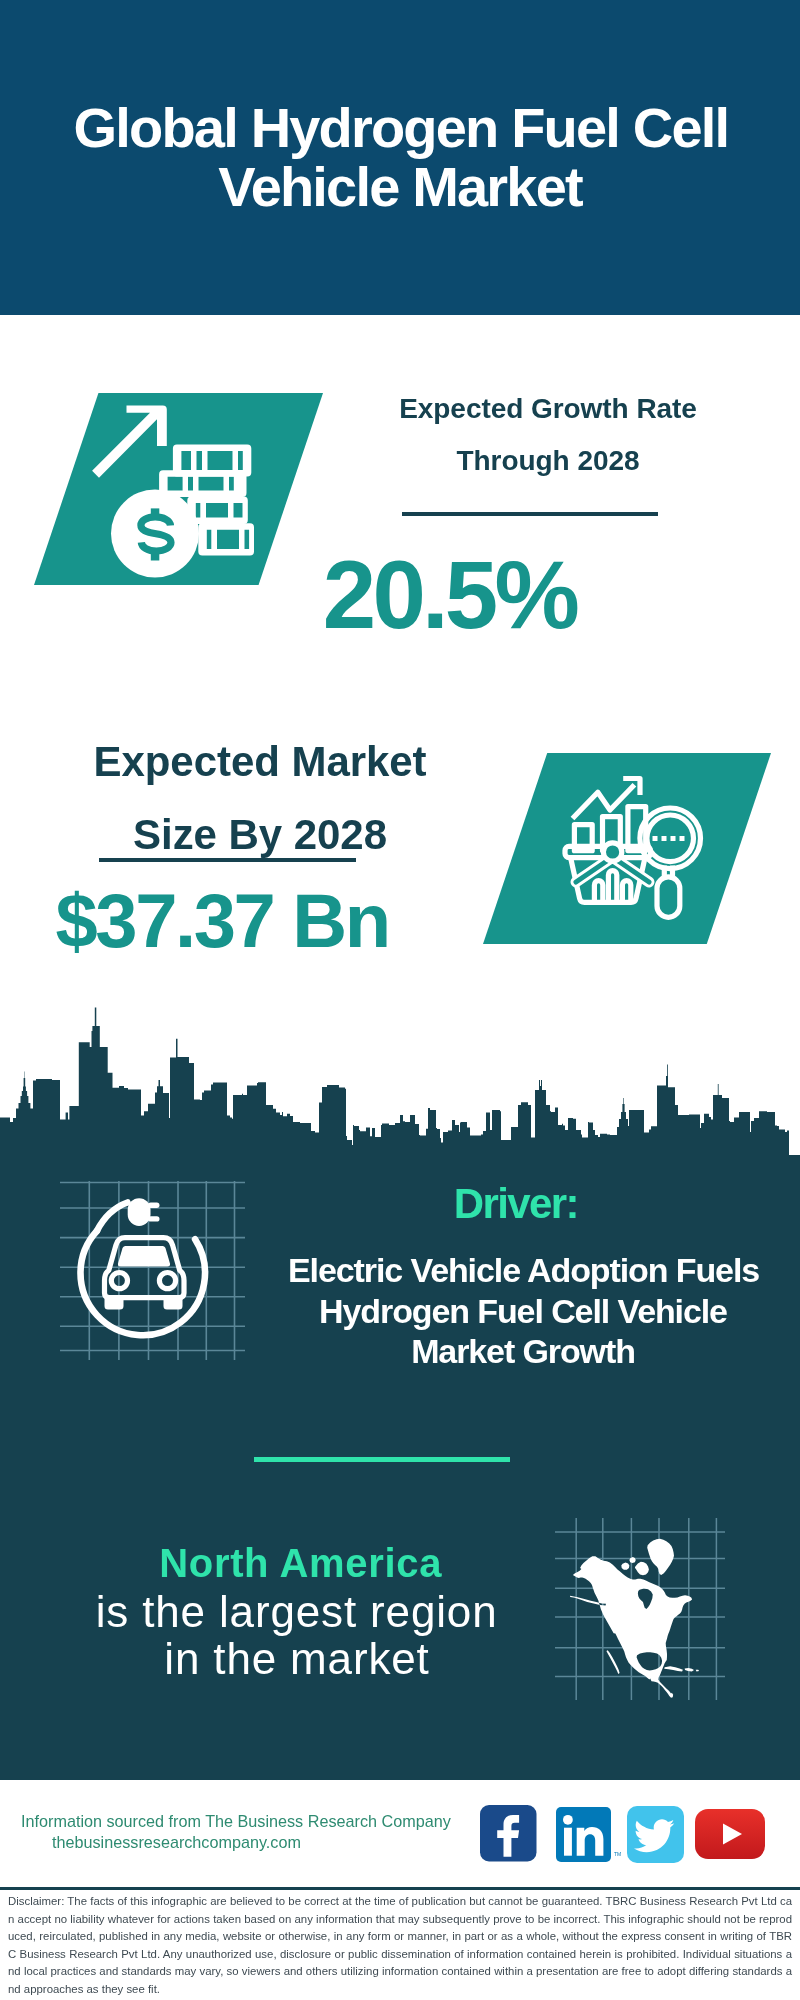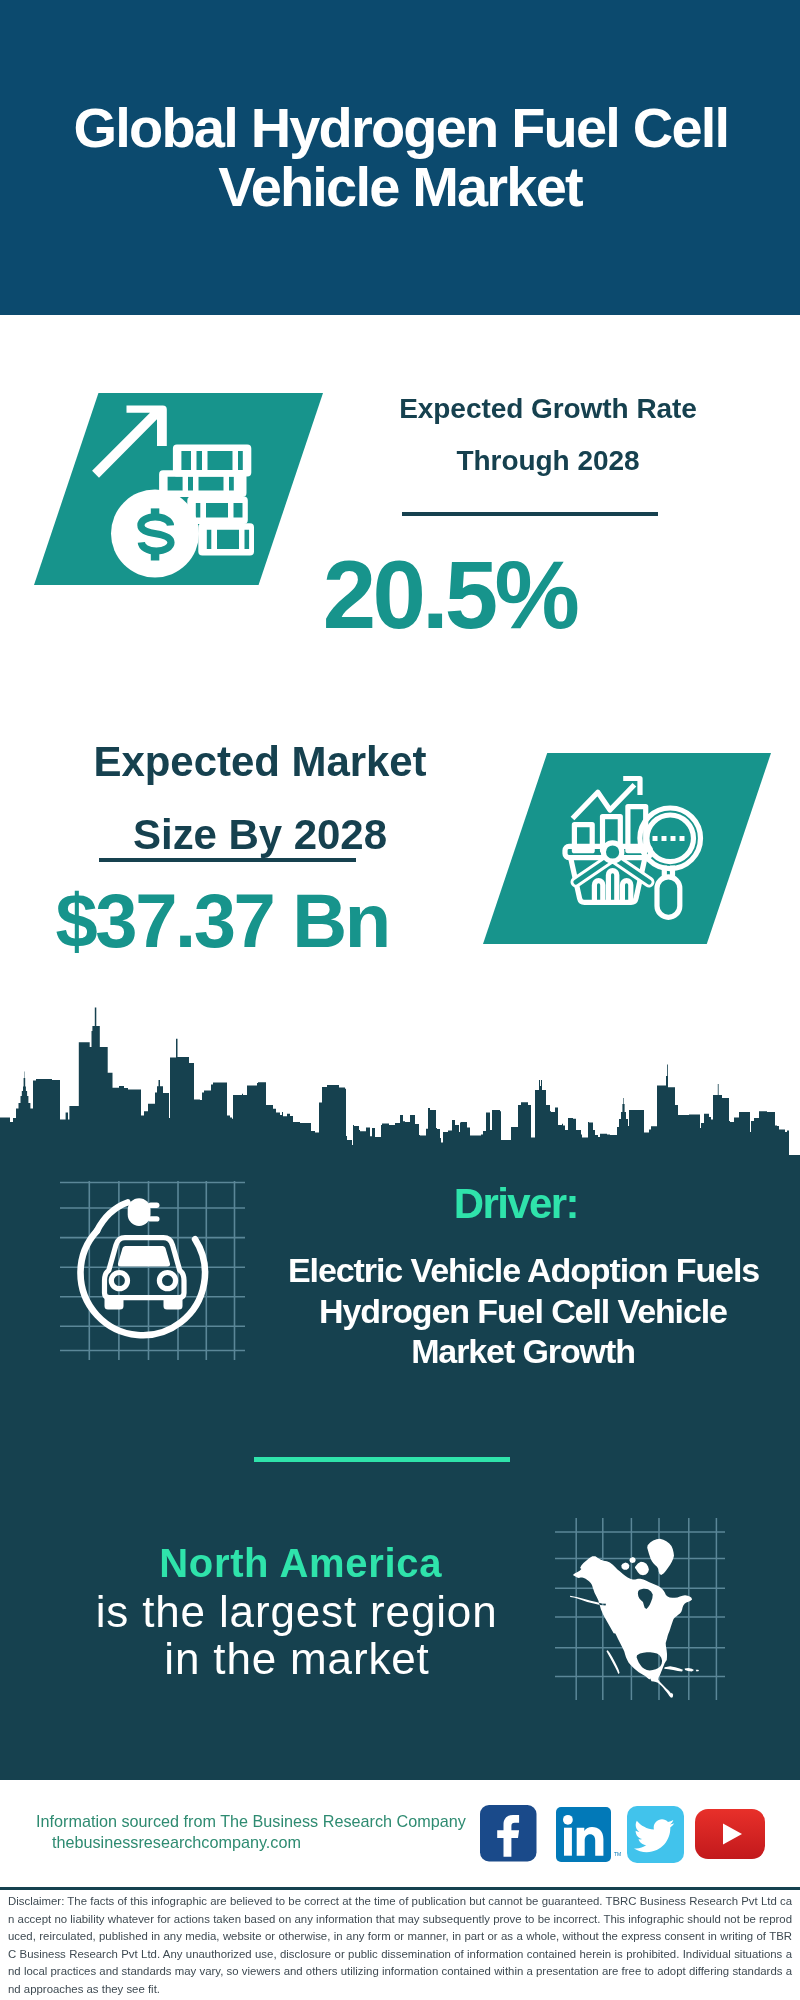--- a/index.html
+++ b/index.html
@@ -204,21 +204,21 @@
   <svg class="na-map" viewBox="0 0 170 185" style="position:absolute;left:555px;top:1515px;width:170px;height:185px;">
     <g stroke="#5b8798" stroke-width="1.5" fill="none">
       <path d="M21.2 3 V185 M47.8 3 V185 M76.4 3 V185 M104 3 V185 M133.8 3 V185 M161.4 3 V185"></path>
       <path d="M0 17 H170 M0 43.5 H170 M0 73.2 H170 M0 101.9 H170 M0 132.7 H170 M0 161.4 H170"></path>
     </g>
     <path fill="#ffffff" fill-rule="evenodd" d="M 25.07 53.12 L 26.35 50.57 L 28.47 48.02 L 31.45 45.47 L 34.42 42.92 L 37.4 41.22 L 40.37 41.22 L 42.92 42.92 L 45.47 44.62 L 48.45 45.69 L 51.85 46.32 L 54.82 47.6 L 57.8 49.72 L 60.35 52.27 L 62.47 54.4 L 65.02 56.52 L 67.57 58.65 L 70.12 60.77 L 72.67 62.47 L 75.22 63.75 L 77.77 64.6 L 80.32 64.6 L 82.87 63.75 L 85.42 63.75 L 88.4 64.6 L 91.37 65.87 L 94.35 67.15 L 97.32 68.42 L 100.3 69.7 L 103.27 70.97 L 105.82 72.67 L 107.95 74.8 L 109.65 77.35 L 110.92 79.9 L 112.62 81.6 L 114.75 82.45 L 117.3 82.87 L 119.85 82.87 L 122.4 82.45 L 124.95 81.6 L 127.5 80.75 L 130.05 80.32 L 132.6 80.75 L 134.72 81.6 L 136.42 82.87 L 137.06 84.57 L 135.57 85.85 L 133.45 86.7 L 131.32 87.55 L 129.62 88.82 L 128.35 90.52 L 127.5 92.65 L 127.07 94.77 L 126.22 96.9 L 124.95 98.6 L 123.25 99.87 L 121.55 101.15 L 119.85 102.42 L 118.57 104.12 L 117.72 106.25 L 116.87 108.8 L 116.02 111.35 L 115.17 113.9 L 114.32 116.45 L 113.47 118.57 L 112.62 121.12 L 111.98 123.67 L 111.35 125.8 L 110.71 127.92 L 110.92 130.9 L 111.56 134.72 L 111.98 138.55 L 111.98 141.95 L 111.77 144.92 L 110.71 146.62 L 109.65 148.32 L 108.8 150.45 L 107.95 152.57 L 107.1 154.7 L 106.25 156.82 L 105.4 158.95 L 104.55 160.65 L 103.7 162.35 L 103.27 164.47 L 104.55 166.6 L 106.25 168.3 L 107.95 170 L 109.65 171.7 L 111.35 173.4 L 113.05 175.1 L 114.75 176.8 L 116.02 178.5 L 116.87 177.65 L 118.15 179.77 L 117.72 182.32 L 116.02 182.75 L 114.32 181.05 L 113.05 178.92 L 111.35 176.8 L 109.65 174.67 L 107.95 172.55 L 106.25 170.85 L 104.55 169.15 L 102.85 167.87 L 100.72 167.02 L 98.6 166.6 L 96.47 166.17 L 95.2 163.62 L 94.35 164.47 L 92.22 162.77 L 90.1 161.07 L 87.97 159.8 L 85.85 158.52 L 83.72 157.25 L 81.6 155.55 L 79.47 153.85 L 77.35 151.72 L 75.22 149.6 L 73.52 147.47 L 72.25 144.92 L 70.97 142.37 L 70.12 139.4 L 69.27 136.42 L 68 133.87 L 66.72 131.32 L 65.45 128.77 L 64.17 126.22 L 62.9 123.67 L 61.62 121.12 L 60.35 118.57 L 58.65 118.15 L 56.95 115.17 L 55.25 112.2 L 53.55 109.22 L 51.85 106.25 L 50.15 103.27 L 48.45 100.3 L 47.17 97.32 L 45.9 94.35 L 45.05 91.37 L 44.2 88.4 L 43.35 85.42 L 42.07 82.87 L 40.8 80.32 L 39.52 77.77 L 38.67 75.22 L 37.82 72.67 L 36.97 70.12 L 35.7 68 L 34 66.3 L 32.3 65.02 L 30.6 63.75 L 28.9 62.9 L 27.2 62.47 L 25.5 62.47 L 23.8 62.9 L 22.1 62.47 L 19.97 61.2 L 17.85 59.92 L 19.97 58.22 L 22.52 56.95 L 24.65 55.67 L 26.35 53.97 Z M 52.7 135.15 L 54.82 138.12 L 57.37 142.37 L 59.92 147.05 L 62.05 151.3 L 63.75 155.12 L 64.6 158.1 L 63.32 158.95 L 62.05 155.97 L 59.92 151.72 L 57.37 147.05 L 54.82 142.37 L 52.7 138.55 L 51.42 136 Z M 14.87 80.75 L 21.67 82.02 L 28.47 83.72 L 34.85 85.42 L 41.22 87.12 L 46.75 88.4 L 51 88.82 L 50.57 90.52 L 45.05 89.89 L 38.67 88.61 L 32.3 86.91 L 25.92 84.79 L 19.97 82.87 L 15.3 82.02 Z M 92.65 30.17 L 95.2 27.62 L 98.17 25.5 L 101.57 24.22 L 104.97 23.8 L 108.37 24.65 L 111.35 26.35 L 114.32 28.47 L 116.45 31.02 L 117.72 34 L 118.57 37.4 L 119 40.8 L 118.15 43.77 L 116.87 46.75 L 115.17 49.72 L 113.05 52.7 L 110.92 55.67 L 108.8 58.22 L 106.25 59.92 L 104.55 59.07 L 103.7 56.52 L 103.27 53.97 L 102 51.85 L 100.3 50.15 L 98.6 48.45 L 96.9 46.32 L 95.62 43.77 L 94.77 41.22 L 93.92 38.67 L 93.07 35.7 L 92.22 32.72 Z M 80.32 51.42 L 82.87 48.45 L 85.85 46.75 L 88.82 47.17 L 91.37 48.87 L 93.07 51.42 L 93.92 54.4 L 93.07 57.37 L 90.95 59.5 L 87.97 60.35 L 85 59.5 L 82.87 57.37 L 81.17 54.4 L 79.9 52.7 Z M 67.57 48.87 L 70.55 47.6 L 73.1 48.45 L 74.37 50.57 L 73.95 53.12 L 71.82 54.82 L 68.85 54.82 L 66.72 53.12 L 66.3 50.57 Z M 75.22 43.35 L 77.77 42.07 L 79.9 42.92 L 80.75 45.05 L 79.9 47.17 L 77.35 48.02 L 75.22 47.17 L 74.37 45.05 Z M 109.65 152.15 L 115.17 151.3 L 120.27 152.15 L 124.52 153.42 L 127.92 154.7 L 127.07 156.4 L 122.82 155.97 L 118.15 155.12 L 113.47 154.27 L 109.22 153.85 Z M 129.62 153.42 L 133.45 153 L 136.85 153.85 L 138.97 155.12 L 136.85 156.4 L 133.02 155.97 L 130.05 155.12 Z M 140.67 154.7 L 143.22 154.7 L 144.07 155.97 L 141.52 156.4 Z M 82.02 140.25 L 85 138.55 L 88.4 137.7 L 91.8 137.27 L 95.2 137.27 L 98.6 137.7 L 102 138.55 L 104.55 140.25 L 106.25 142.8 L 107.1 145.77 L 106.67 148.75 L 105.4 151.3 L 103.27 153 L 100.72 154.27 L 97.75 155.12 L 94.77 155.55 L 91.8 155.12 L 89.25 153.85 L 87.12 152.15 L 85.42 150.02 L 83.72 147.47 L 82.45 144.5 L 81.6 142.37 Z M 84.57 74.8 L 88.82 73.52 L 93.07 74.37 L 96.05 76.5 L 97.75 79.47 L 97.32 83.3 L 96.05 86.7 L 94.77 89.67 L 93.07 92.22 L 91.37 93.92 L 89.67 92.65 L 88.82 90.1 L 87.97 87.12 L 86.27 85.42 L 84.57 83.72 L 83.3 81.17 L 82.87 78.2 L 83.3 76.07 Z "></path>
   </svg>
 
   <div class="footer"></div>
 
-  <div class="src-text" style="left:36px;top:1811px;">Information sourced from The Business Research Company</div>
+  <div class="src-text" style="left:21px;top:1811px;">Information sourced from The Business Research Company</div>
   <div class="src-text" style="left:52px;top:1832px;">thebusinessresearchcompany.com</div>
 
   <a class="social" href="#" style="left:480px;top:1805px;width:57px;height:57px;">
     <svg viewBox="0 0 57 57" style="display:block;width:57px;height:57px;">
       <rect x="0" y="0" width="56.5" height="56.5" rx="9" fill="#1a4a8a"></rect>
       <path d="M23.5 51.8 V33 h-6.3 v-7.7 h6.3 v-5.6 c0 -6.3 3.8 -9.7 9.4 -9.7 h6.2 v7.8 h-4.3 c-2.4 0 -3.4 0.9 -3.4 3.2 v4.3 h7.7 l-1.1 7.7 h-6.6 v18.8 Z" fill="#ffffff"></path>
     </svg>
   </a>
   <a class="social" href="#" style="left:556px;top:1807px;width:64px;height:55px;">
     <svg viewBox="0 0 64 55" style="display:block;width:64px;height:55px;overflow:visible;">

